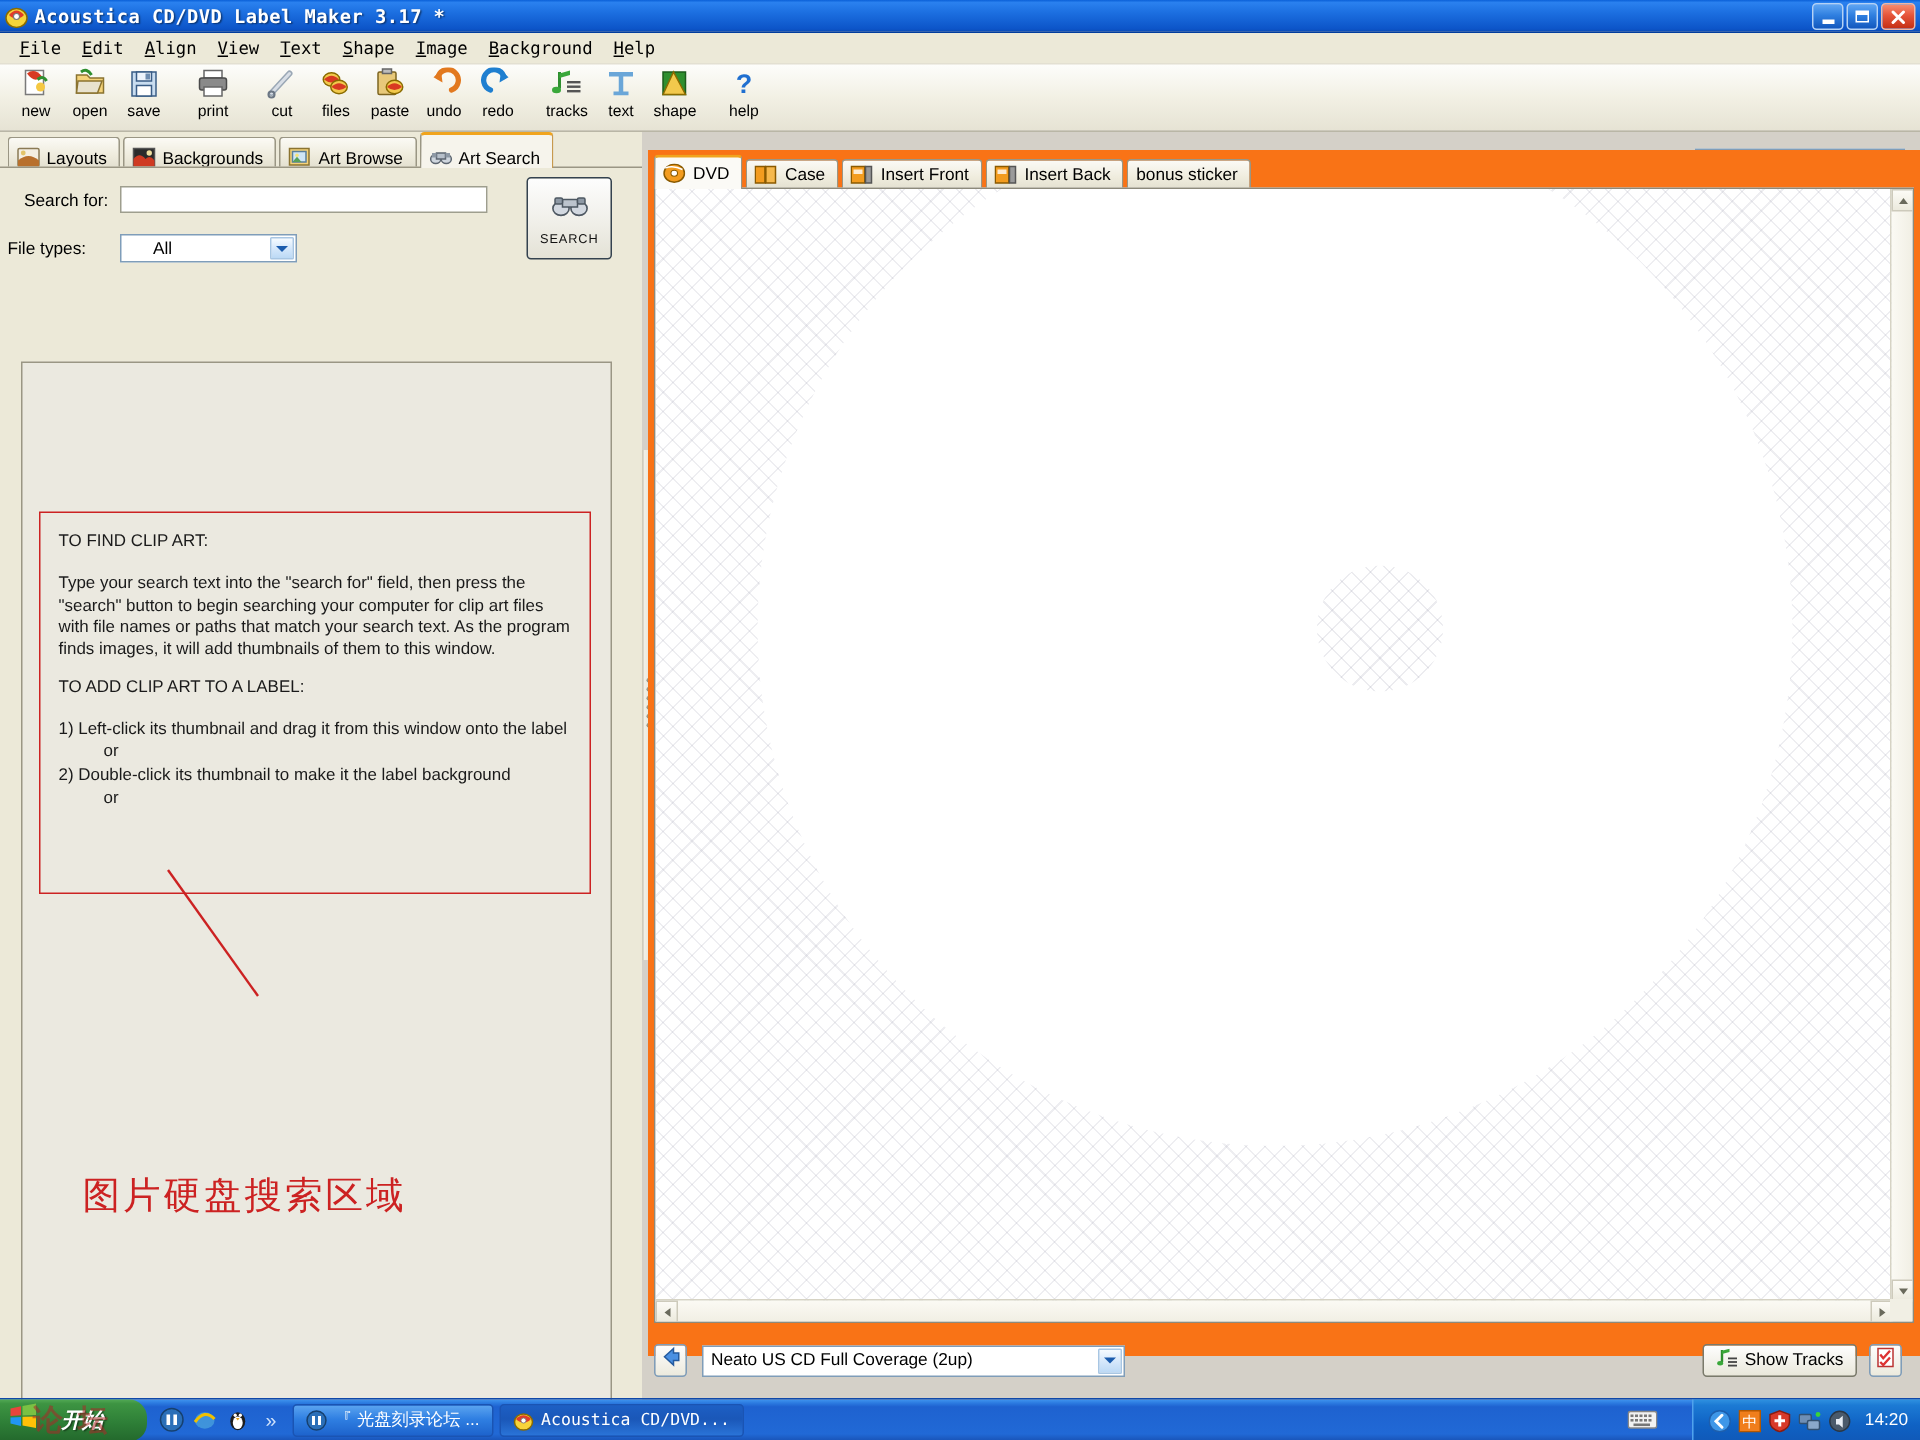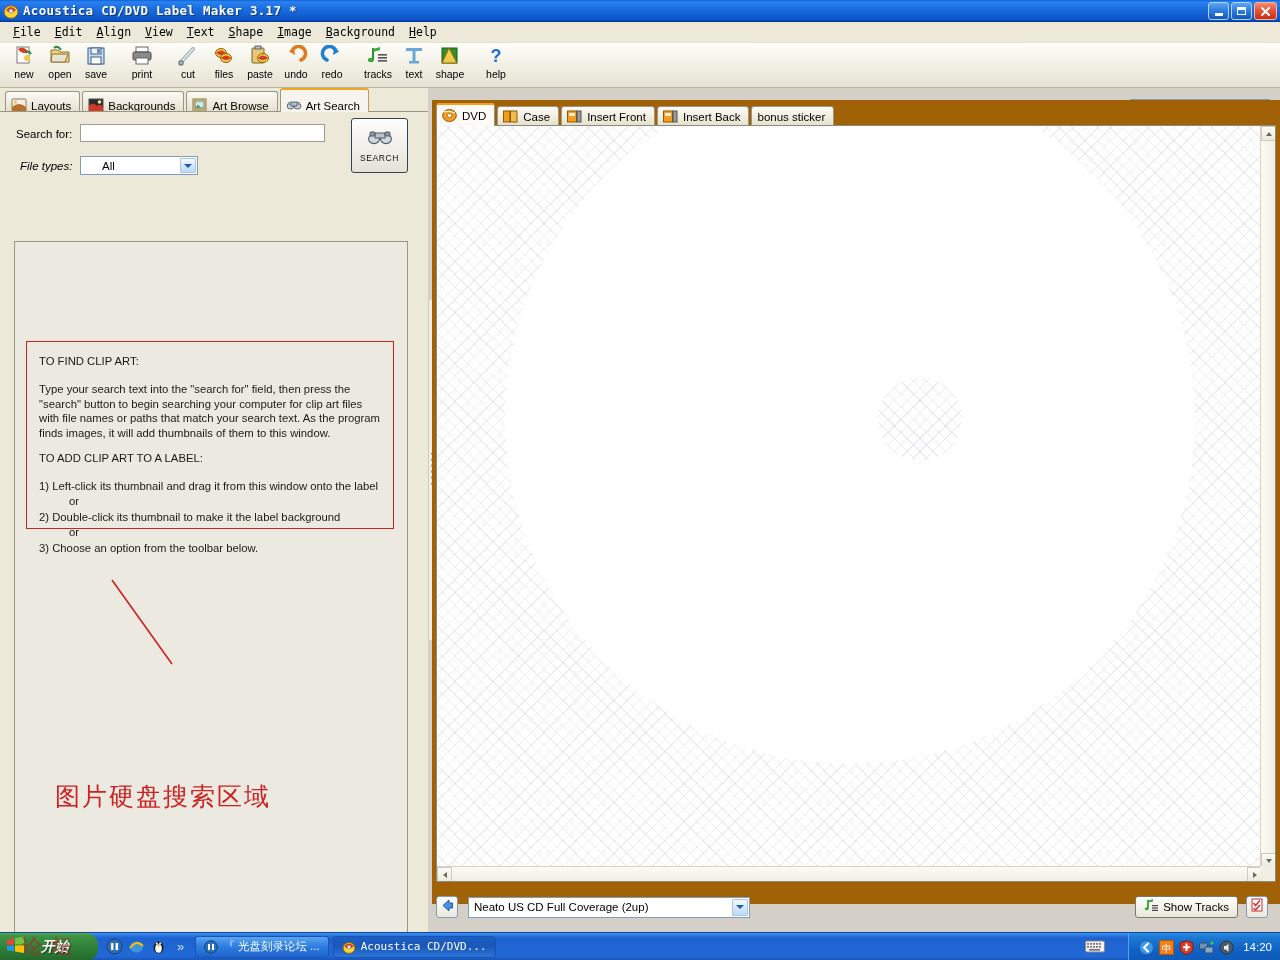--- a/index.html
+++ b/index.html
@@ -141,21 +141,21 @@
     display: flex; flex-direction: column; align-items: center; justify-content: center;
     cursor: default;
   }
   .searchbtn .sb-lbl { font-size: 8.5px; letter-spacing: .6px; color:#111; margin-top:4px; }
 
   .artbox {
     position: absolute; left: 14px; top: 129px; width: 394px; height: 714px;
     background: #ebe9e0; border: 1px solid #9a9684;
   }
   .redbox {
-    position: absolute; left: 11px; top: 99px; width: 368px; height: 188px;
+    position: absolute; left: 11px; top: 99px; width: 368px; height: 255px;
     border: 1px solid #cc2222; background: #ebe9e0;
     padding: 12px 12px 0 12px;
   }
   .redbox p { margin: 0 0 11px 0; font-size: 11.3px; color:#1a1a1a; line-height: 1.28; }
   .redbox p.head { margin-bottom: 14px; }
   .redbox .sub { text-align: left; padding-left: 30px; margin: 0 0 1px 0; font-size:11.3px;}
   .redbox .li { margin: 0 0 1px 0; font-size: 11.3px; }
 
   .cn-annot {
     position: absolute; left: 40px; top: 538px;
@@ -174,21 +174,21 @@
     position: absolute; left: 428px; top: 300px; width: 8px; height: 340px;
     background: linear-gradient(90deg,#f3f2ea,#e2e0d2);
     border-left:1px solid #cfccbd; border-right:1px solid #cfccbd;
   }
   .splitter .grip { position:absolute; left:2px; top:152px; width:3px; height:36px; }
   .splitter .grip i { display:block; width:3px;height:3px;background:#9a9684;margin-bottom:3px;border-radius:50%;}
 
   
   .rightpanel {
     position: absolute; left: 432px; top: 100px; width: 848px; height: 804px;
-    background: #a16207;
+    background: #f97316;
   }
   .rtabstrip { position: absolute; left: 4px; top: 3px; display: flex; align-items: flex-end; }
   .rtab {
     height: 20px; display: flex; align-items: center; gap: 5px;
     padding: 0 8px 0 5px; margin-right: 2px;
     background: linear-gradient(180deg,#fbfaf5 0%,#efecdd 60%,#e3e0d0 100%);
     border: 1px solid #9a9684; border-bottom: none; border-radius: 3px 3px 0 0;
     font-size: 11.5px; cursor: default; white-space: nowrap;
   }
   .rtab.active {
@@ -565,21 +565,21 @@
       </div>
     </div>
 
     <div class="panelbody">
 
       <div class="searchrow">
         <div class="lbl" style="left:16px; top:16px;">Search for:</div>
         <div class="srch-input">
           <input type="text" value="" style="">
         </div>
-        <div class="lbl" style="left:20px; top:48px;font-style:italic;">File types:</div>
+        <div class="lbl" style="left:5px; top:48px;">File types:</div>
         <div class="ftype">
           <span>All</span>
           <span class="combo-arrow" style="right:1px;top:1px;">
               <i class="chev"></i>
             </span>
         </div>
         <div class="searchbtn">
           <span>
             <svg width="26" height="17" viewBox="0 0 26 17">
               <ellipse cx="7" cy="11" rx="5.4" ry="4.6" fill="#d2d8e0" stroke="#4e5862" stroke-width="1.1"></ellipse>
@@ -595,21 +595,20 @@
 
       <div class="artbox">
         <div class="redbox">
           <p class="head">TO FIND CLIP ART:</p>
           <p>Type your search text into the "search for" field, then press the "search" button to begin searching your computer for clip art files with file names or paths that match your search text. As the program finds images, it will add thumbnails of them to this window.</p>
           <p class="head" style="margin-bottom:13px;">TO ADD CLIP ART TO A LABEL:</p>
           <p class="li">1) Left-click its thumbnail and drag it from this window onto the label</p>
           <p class="sub">or</p>
           <p class="li">2) Double-click its thumbnail to make it the label background</p>
           <p class="sub">or</p>
-          <p class="li">3) Choose an option from the toolbar below.</p>
         </div>
 
         <svg style="position:absolute;left:95px;top:336px;" width="80" height="100">
           <path d="M2 2 L62 86" stroke="#cc2222" stroke-width="1.6" fill="none"></path>
         </svg>
 
         <div class="cn-annot">图片硬盘搜索区域</div>
       </div>
 
       <div class="bottombar">

